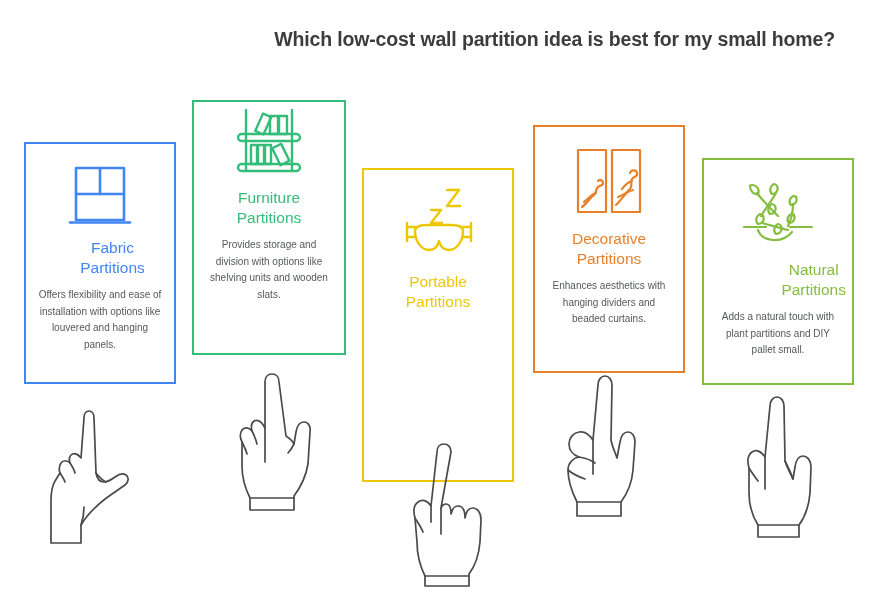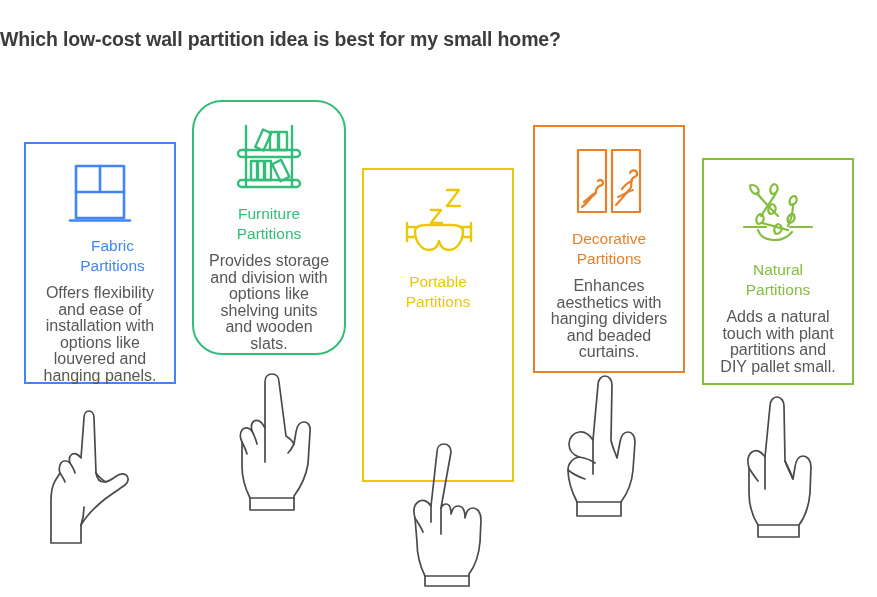--- a/index.html
+++ b/index.html
@@ -17,21 +17,21 @@
   #stage {
     position: relative;
     width: 877px;
     height: 597px;
   }
   .page-title {
     position: absolute;
     left: 0;
     top: 28px;
     width: 835px;
-    text-align: left;
+    text-align: right;
     font-size: 19.5px;
     font-weight: bold;
     color: #3c3c3c;
     letter-spacing: -0.15px;
   }
   .card {
     position: absolute;
     box-sizing: border-box;
     border-style: solid;
     border-width: 2px;
@@ -48,21 +48,21 @@
   }
   .card-heading {
     text-align: center;
     font-size: 15.5px;
     line-height: 20px;
     padding: 0 6px;
     white-space: pre-line;
   }
   .card-body {
     text-align: center;
-    font-size: 16px;
+    font-size: 10px;
     line-height: 16.5px;
     color: #555759;
     padding: 0 12px;
     margin-top: 9px;
   }
   .hand {
     position: absolute;
   }
   .hand svg {
     display: block;
@@ -82,21 +82,21 @@
         <line x1="9" y1="32" x2="57" y2="32"></line>
         <line x1="33" y1="6" x2="33" y2="32"></line>
         <line x1="3" y1="60.5" x2="63" y2="60.5"></line>
       </svg>
     </div>
     <div class="card-heading" style="color:#4285f4; margin-top:8px;margin-left:25px;">Fabric
 Partitions</div>
     <div class="card-body">Offers flexibility and ease of installation with options like louvered and hanging panels.</div>
   </div>
 
-  <div class="card" style="left:192px; top:100px; width:154px; height:255px; border-color:#33bd78; padding-top:16px;border-radius:30px;">
+  <div class="card" style="left:192px; top:100px; width:154px; height:255px; border-color:#33bd78; ">
     <div class="card-icon" style="height:76px;">
       <svg width="78" height="74" viewBox="0 0 78 74" fill="none" stroke="#33bd78" stroke-width="2.4" stroke-linecap="round" stroke-linejoin="round">
         <line x1="16" y1="6" x2="16" y2="66"></line>
         <line x1="62" y1="6" x2="62" y2="66"></line>
         <rect x="8" y="30" width="62" height="7" rx="3.5"></rect>
         <rect x="8" y="60" width="62" height="7" rx="3.5"></rect>
         <rect x="40" y="12" width="8" height="18"></rect>
         <rect x="49" y="12" width="8" height="18"></rect>
         <g transform="rotate(24 34 22)">
           <rect x="28" y="11" width="9" height="19"></rect>
@@ -138,21 +138,21 @@
         <path d="M46 60 C52 54 56 48 60 44 C63 41 60 37 62 34 C64 31 68 32 67 28 C66 24 61 25 60 28"></path>
         <path d="M48 52 C54 50 58 46 63 45"></path>
         <path d="M52 44 C55 40 58 37 62 36"></path>
       </svg>
     </div>
     <div class="card-heading" style="color:#e8802a; margin-top:10px;">Decorative
 Partitions</div>
     <div class="card-body">Enhances aesthetics with hanging dividers and beaded curtains.</div>
   </div>
 
-  <div class="card" style="left:702px; top:158px; width:152px; height:227px; border-color:#84bd3f; padding-top:16px;">
+  <div class="card" style="left:702px; top:158px; width:152px; height:227px; border-color:#84bd3f; padding-top:16px;align-items:flex-end;">
     <div class="card-icon" style="height:74px;">
       <svg width="84" height="72" viewBox="0 0 84 72" fill="none" stroke="#84bd3f" stroke-width="2.2" stroke-linecap="round" stroke-linejoin="round">
         <path d="M14 8 C14 13 18 17 22 16 C24 12 21 7 16 7 C15 7 14 7 14 8 Z"></path>
         <path d="M38 6 C34 8 33 13 36 16 C40 16 43 12 41 8 C40 6 39 6 38 6 Z"></path>
         <path d="M58 18 C54 19 52 24 55 27 C59 27 62 23 60 19 C60 18 59 18 58 18 Z"></path>
         <path d="M36 26 C32 28 31 33 34 36 C38 36 41 32 39 28 C38 26 37 26 36 26 Z"></path>
         <path d="M56 36 C52 37 50 42 53 45 C57 45 60 41 58 37 C58 36 57 36 56 36 Z"></path>
         <path d="M24 36 C20 38 19 43 22 46 C26 46 29 42 27 38 C26 36 25 36 24 36 Z"></path>
         <path d="M42 46 C38 48 37 53 40 56 C44 56 47 52 45 48 C44 46 43 46 42 46 Z"></path>
         <path d="M21 15 C26 22 34 30 42 38"></path>

